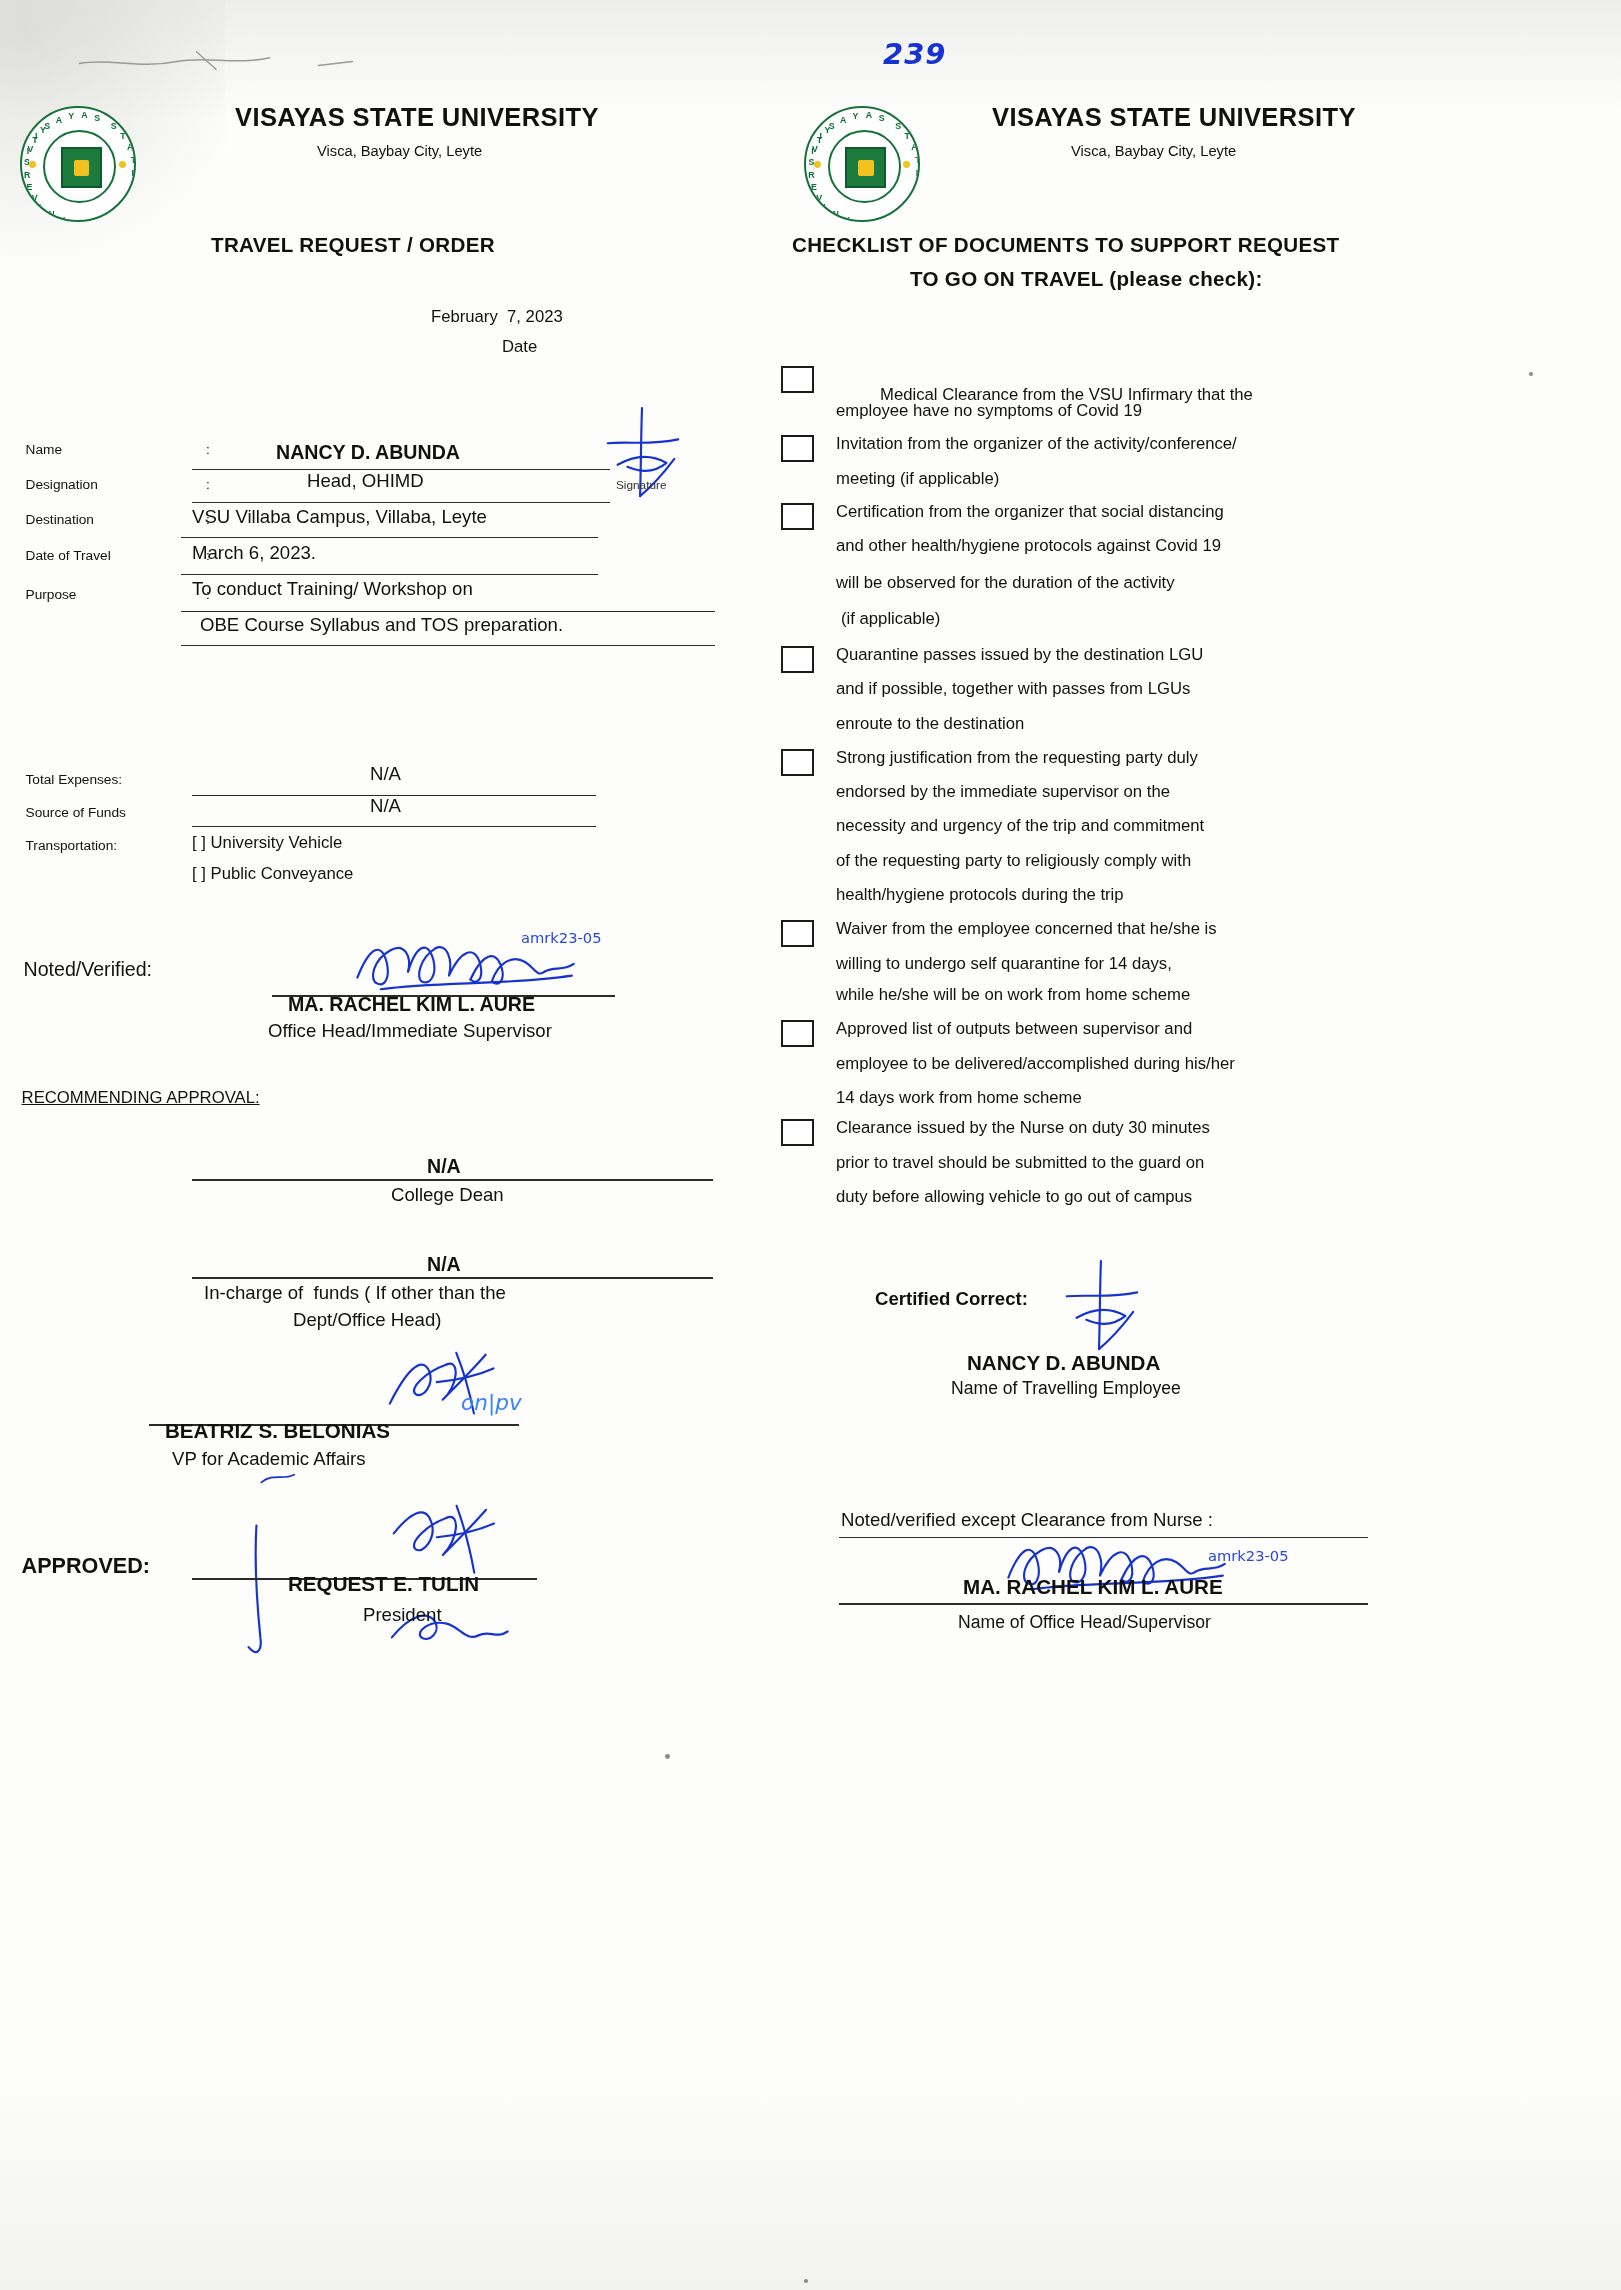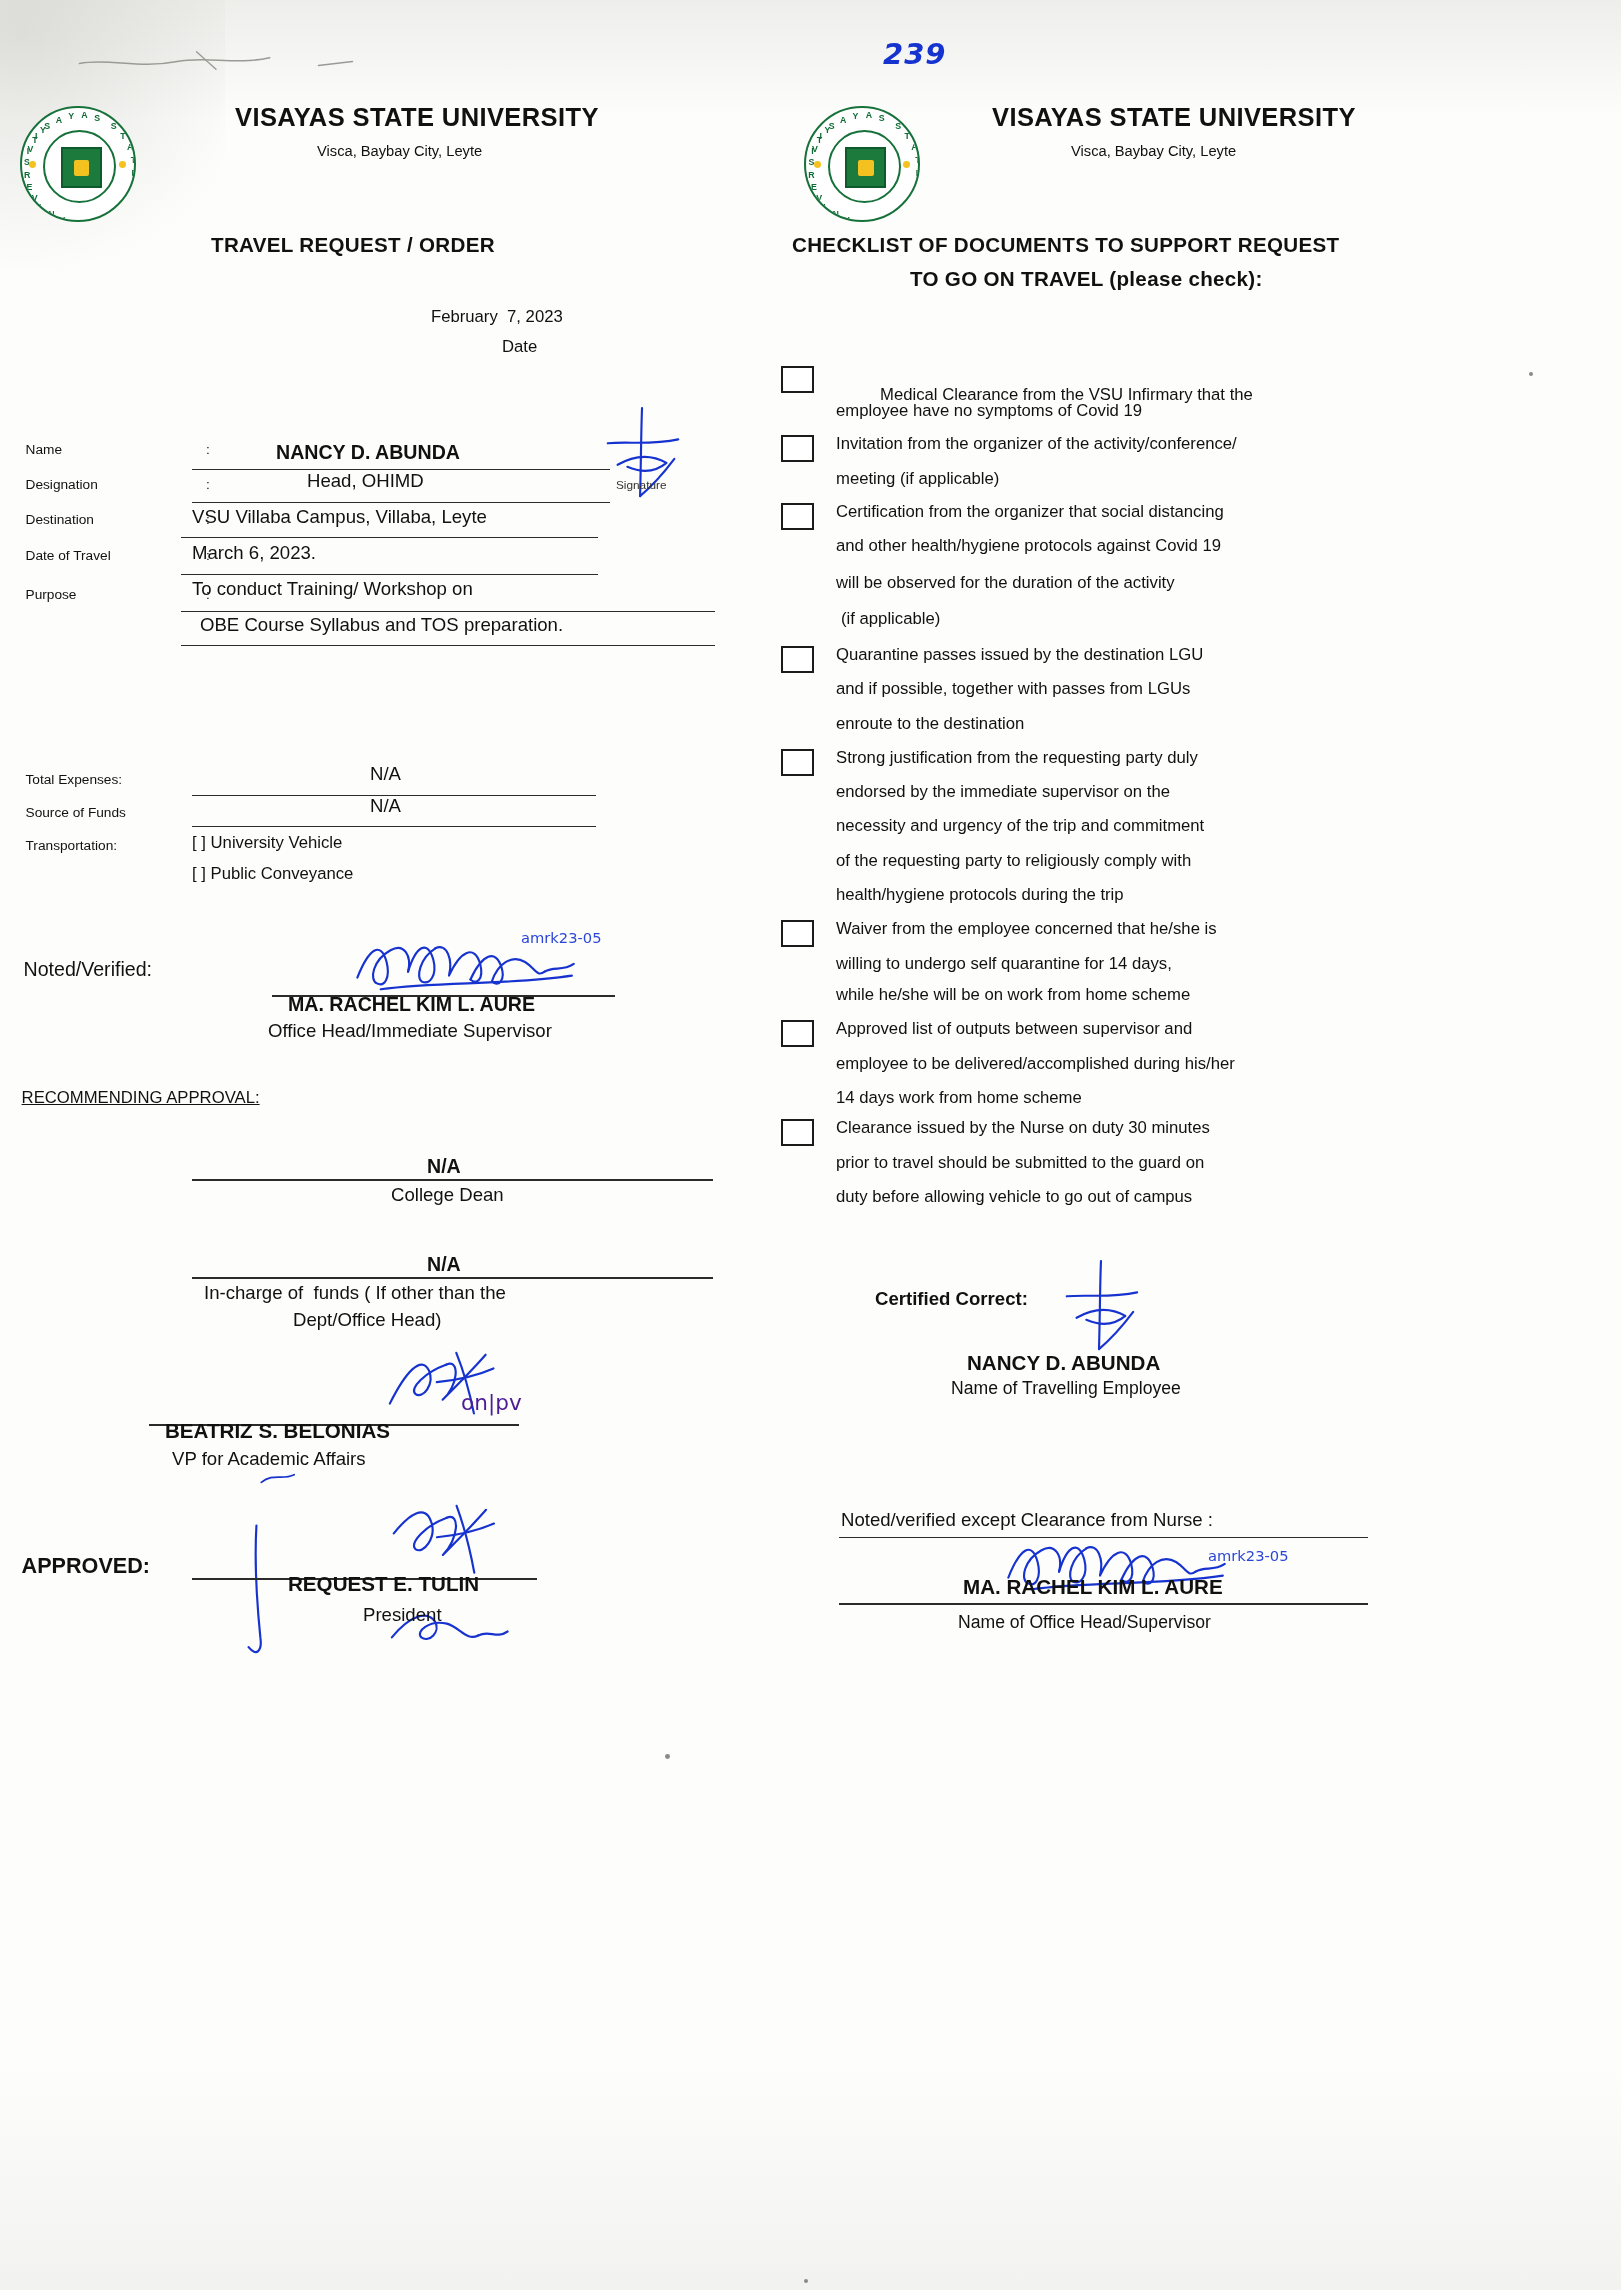--- a/index.html
+++ b/index.html
@@ -160,21 +160,22 @@
     font-weight: bold;
     letter-spacing: 1px;
     color: #1733cf;
   }
   .ink-code {
     font-size: 14.7px;
     color: #2a46d8;
   }
   .ink-hand {
     font-size: 21.6px;
-    color: #4c1d95;
+    font-style: italic;
+    color: #3b82f6;
   }
   svg.sig { position: absolute; overflow: visible; }
   svg.sig path, svg.sig line { fill: none; stroke: #1733cf; stroke-width: 2.2; stroke-linecap: round; stroke-linejoin: round; }
 
   .speck {
     position: absolute;
     background: #8a8a86;
     border-radius: 50%;
   }
 </style>

